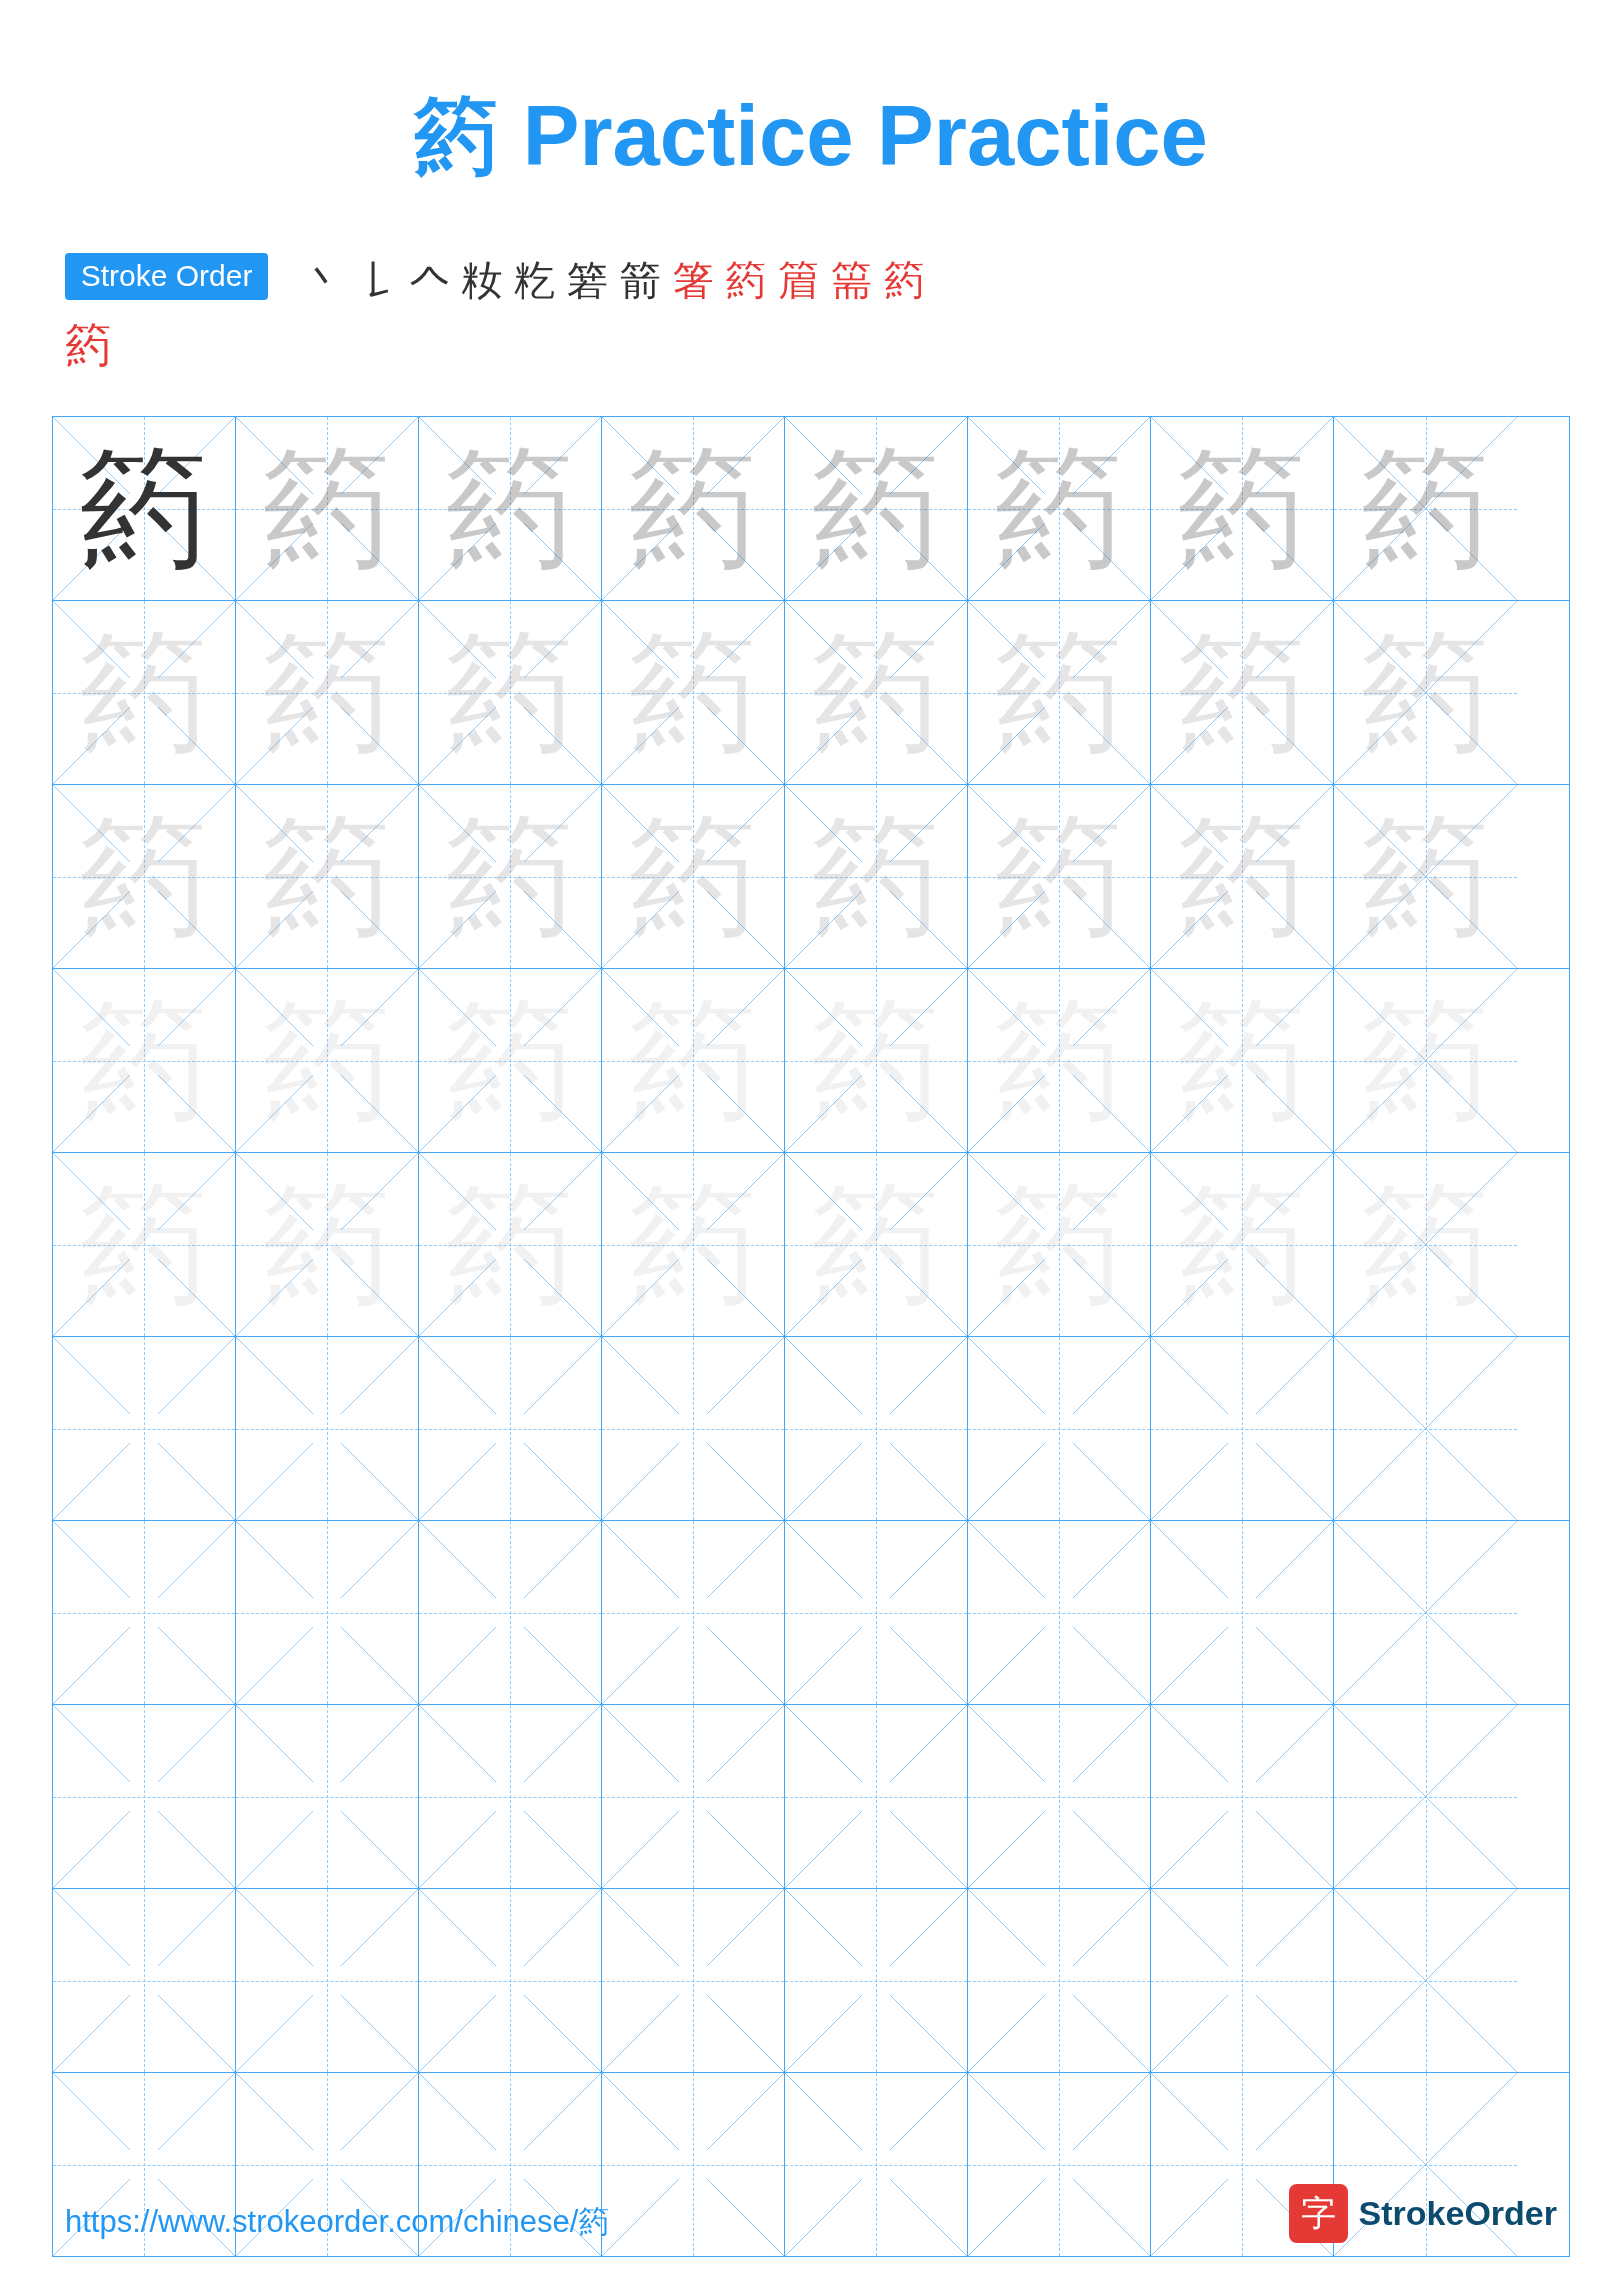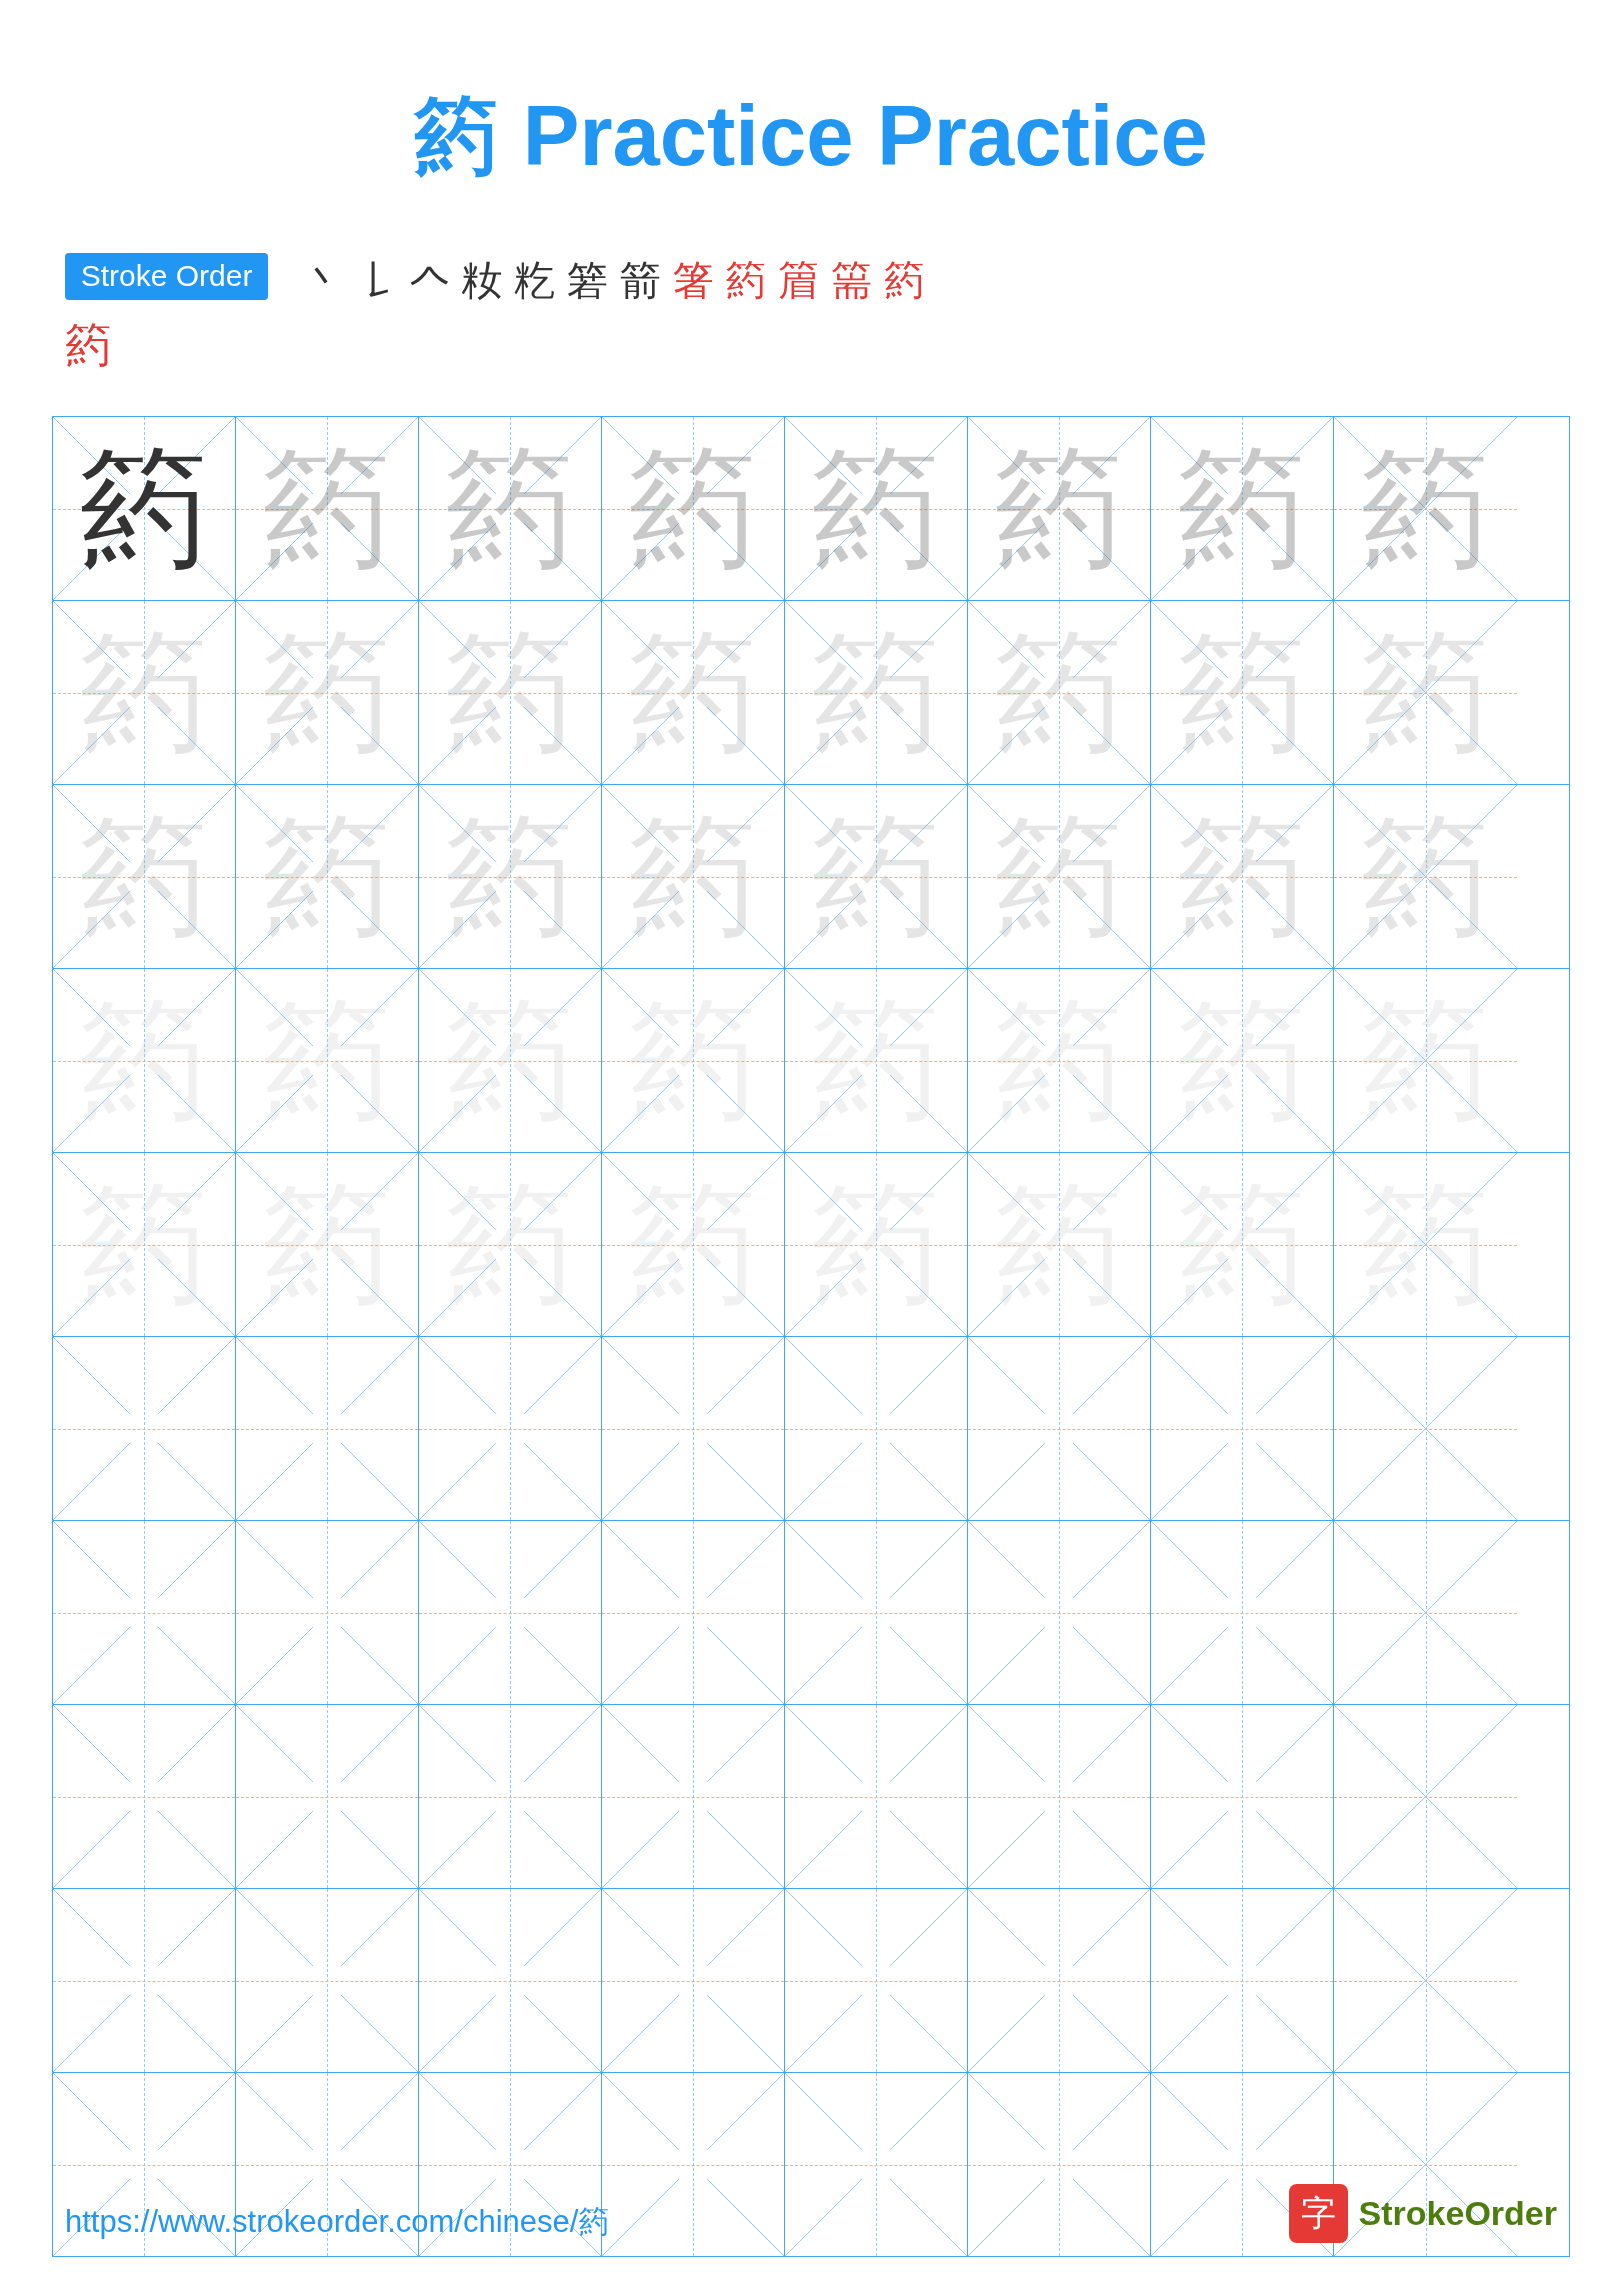--- a/index.html
+++ b/index.html
@@ -176,21 +176,21 @@
       display: flex;
       align-items: center;
       justify-content: center;
       color: white;
       font-size: 35px;
       font-family: serif;
     }
     .footer-logo-text {
       font-size: 34px;
       font-weight: bold;
-      color: #4d7c0f;
+      color: #0c4a6e;
       font-family: Arial, sans-serif;
     }
   </style>
 </head>
 <body>
 
 <div class="title-area">
   <span class="title-text">箹 Practice Practice</span>
 </div>
 

